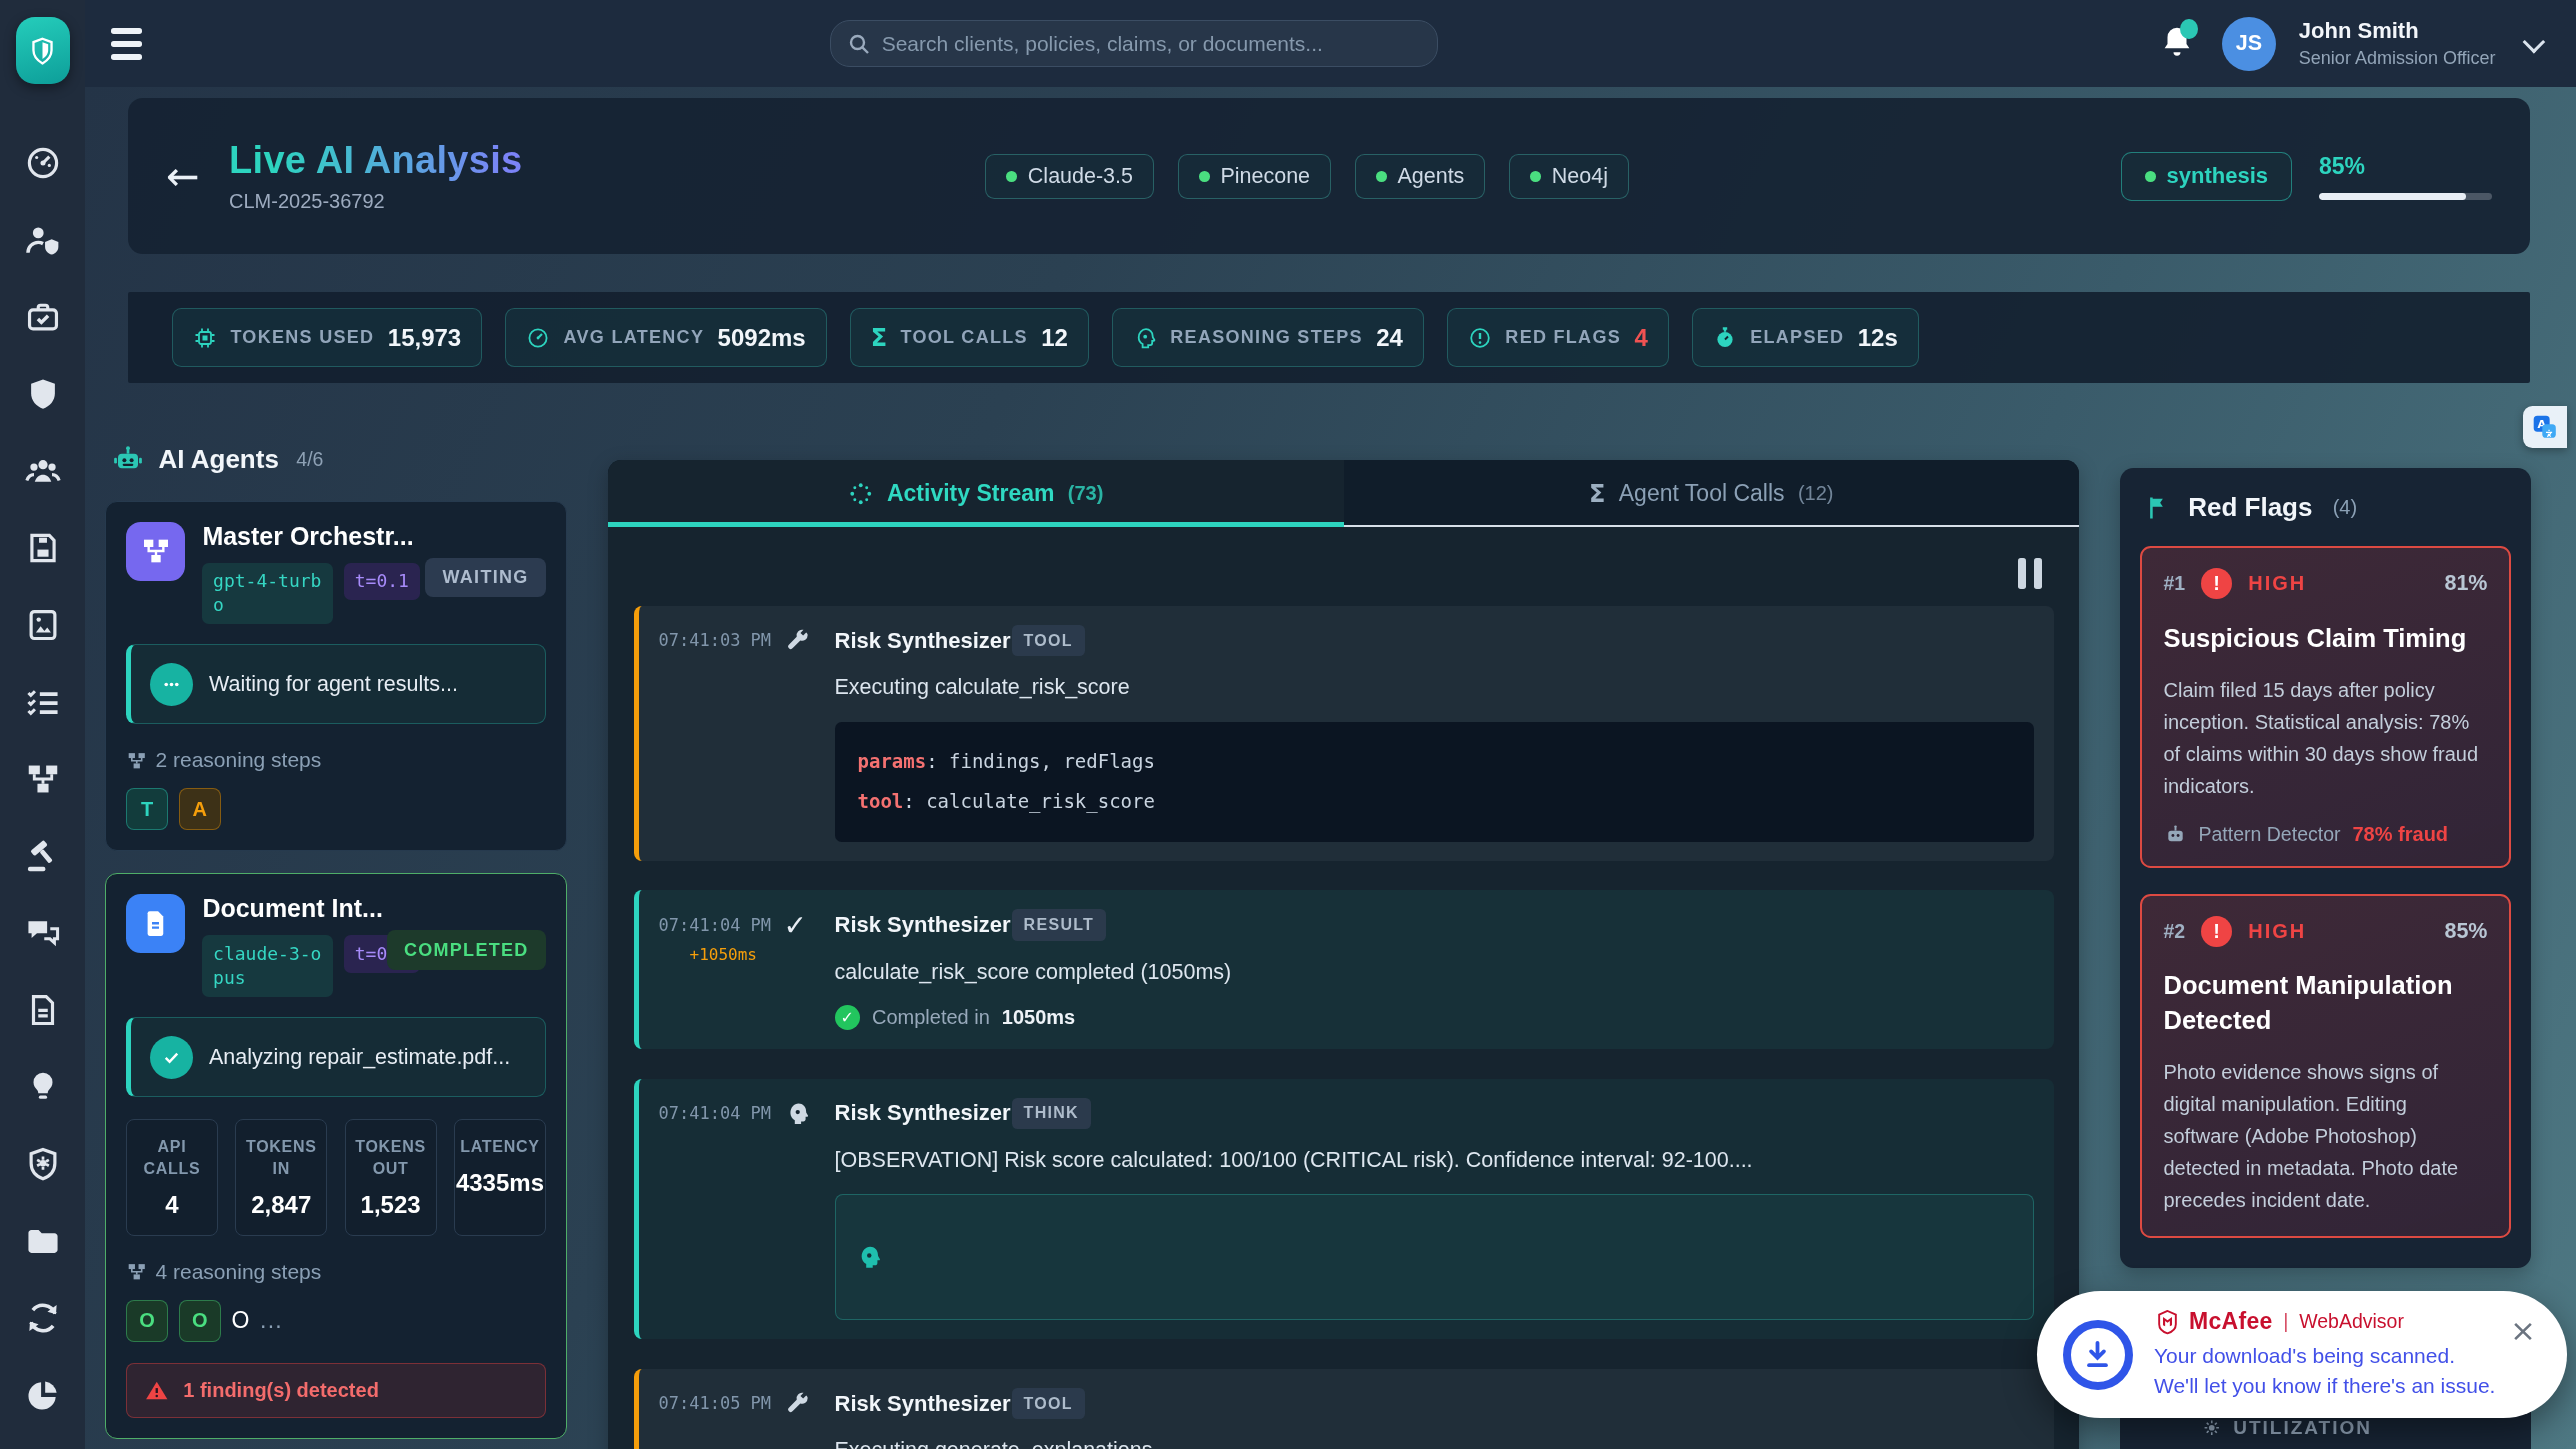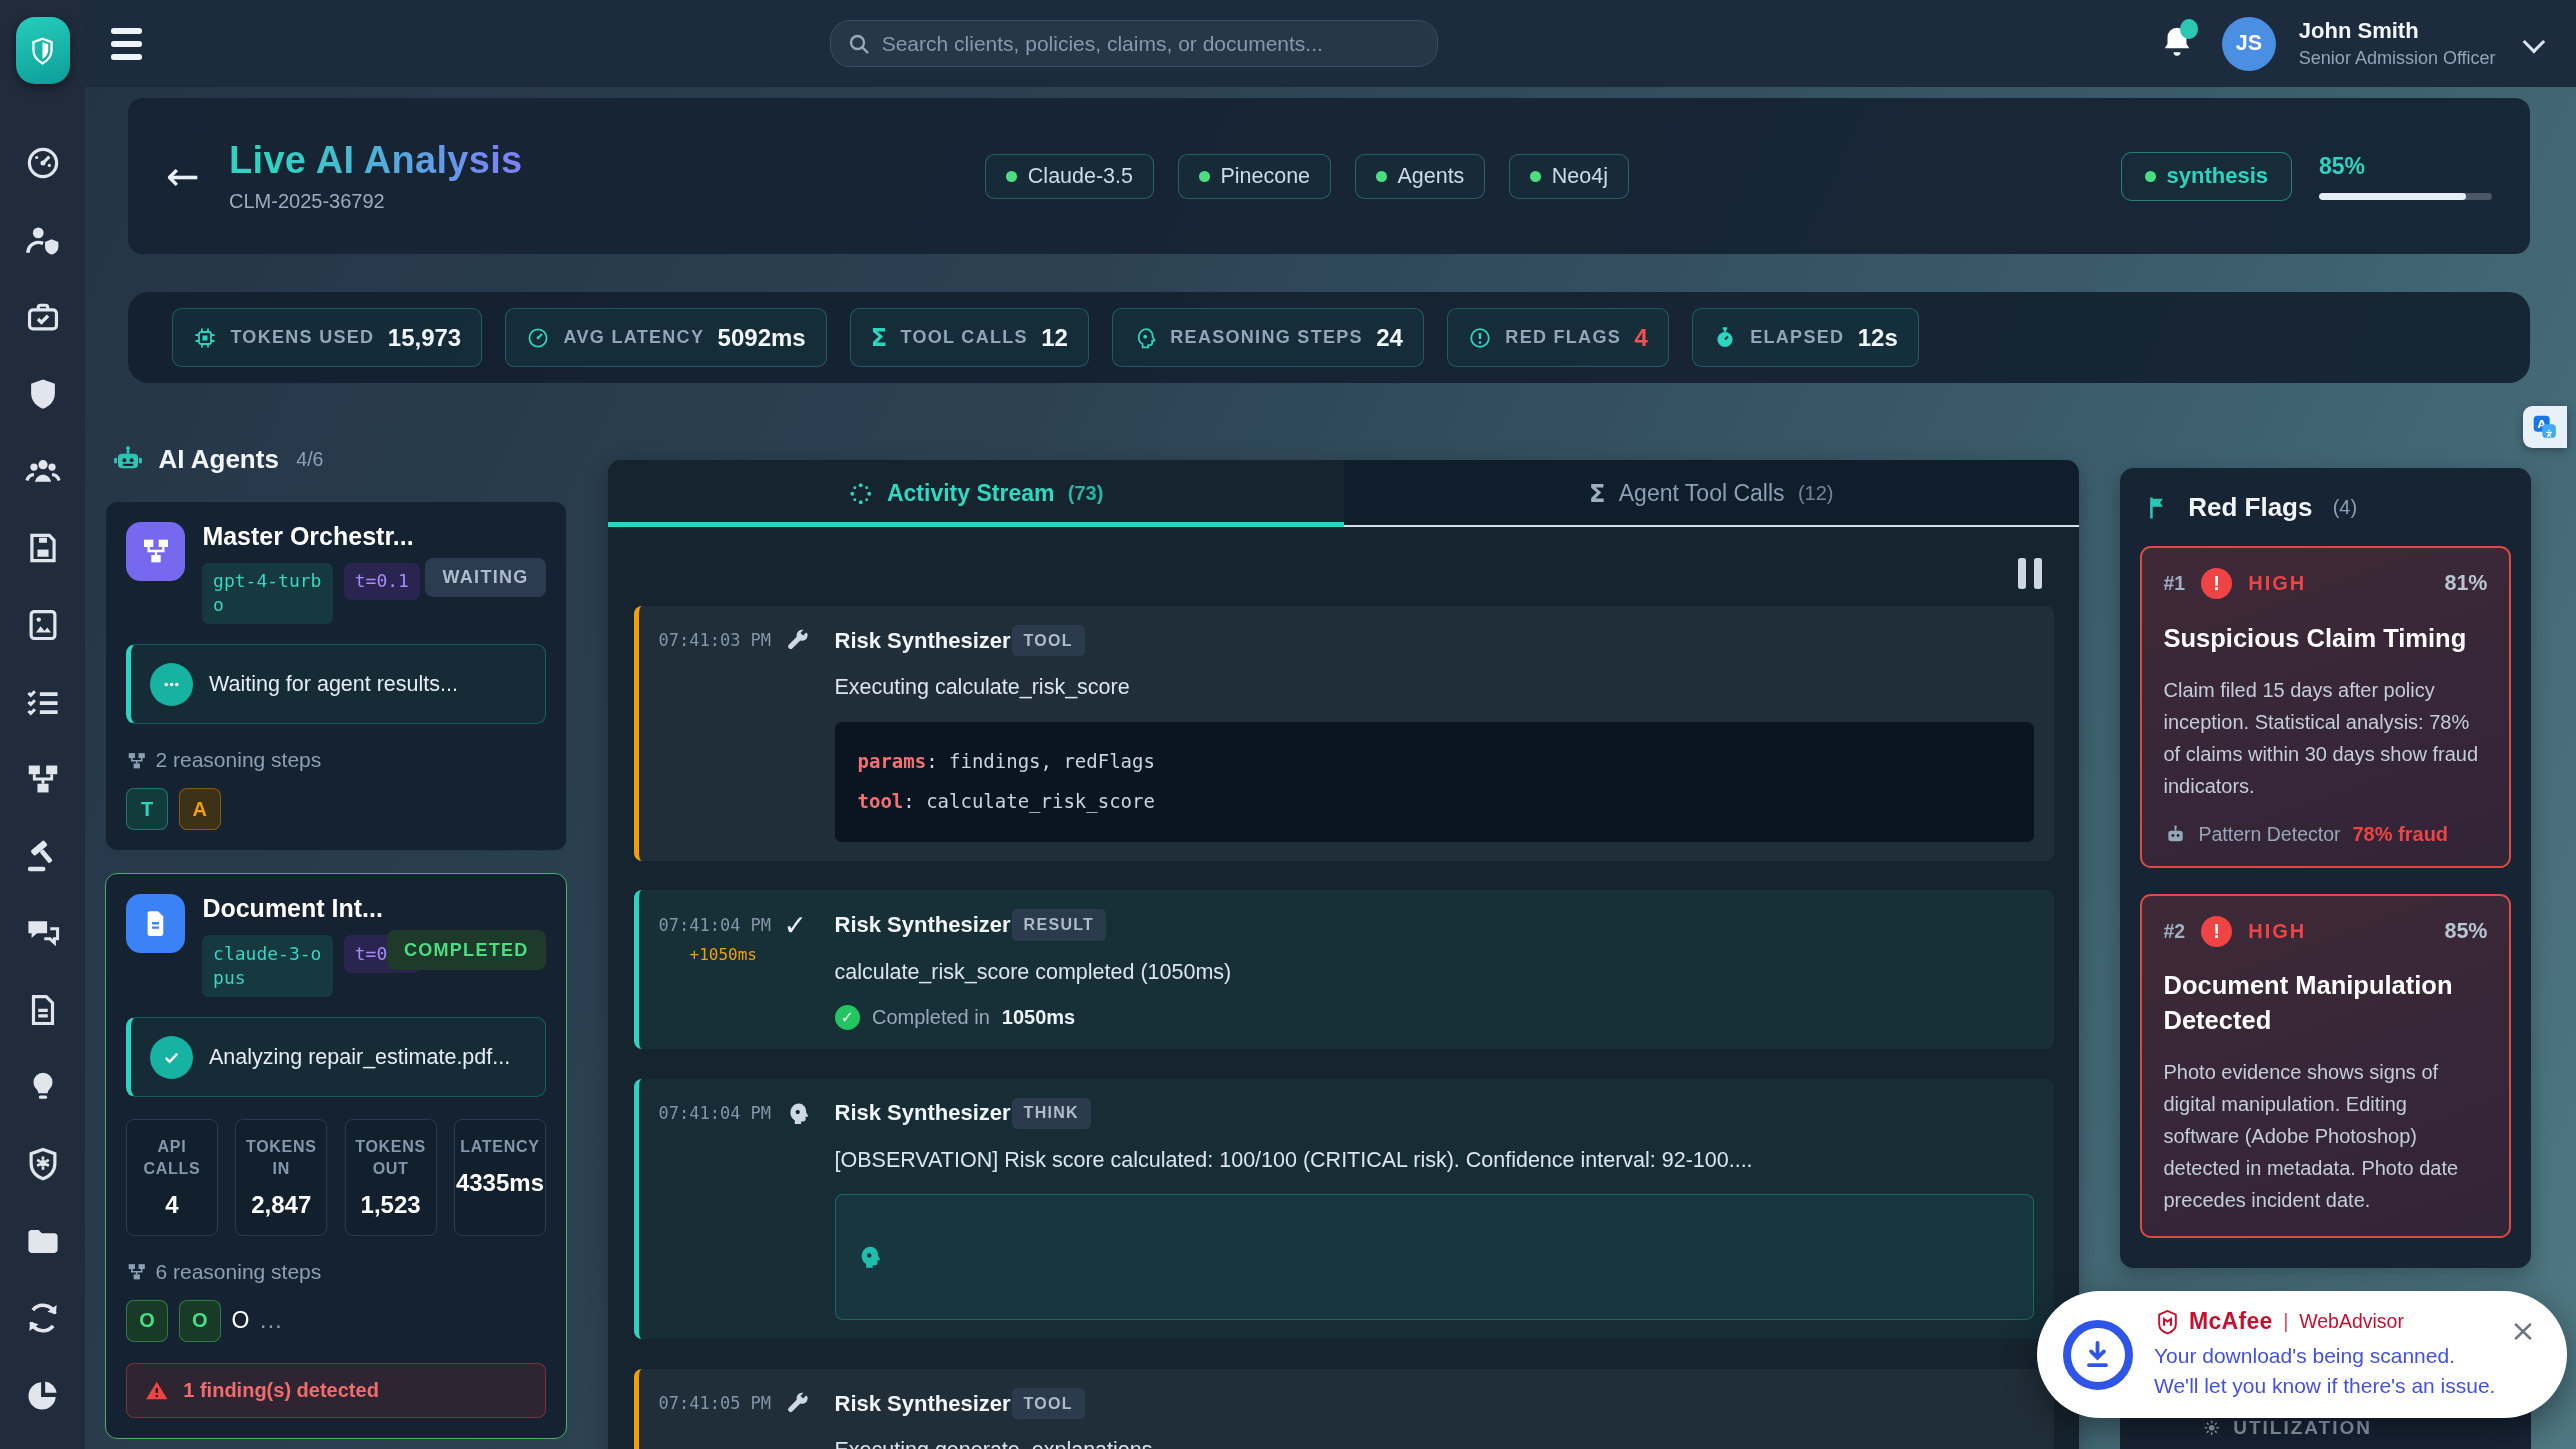--- a/index.html
+++ b/index.html
@@ -45,21 +45,21 @@
   .svc{display:flex;align-items:center;gap:10.7px;padding:9.4px 20px;border:1.3px solid rgba(72,187,177,.38);background:rgba(22,48,58,.55);border-radius:9.4px;font-size:21.5px;color:#cfdae6}
   .dot{width:10.7px;height:10.7px;border-radius:50%;background:#4ade80;flex:none}
   .stage-cluster{margin-left:auto;display:flex;align-items:flex-start;gap:27px}
   .stage-badge{display:flex;align-items:center;gap:10.7px;padding:10.7px 23px;border:1.3px solid rgba(45,212,191,.5);background:rgba(22,48,58,.5);border-radius:10.7px;color:#2dd4bf;font-weight:700;font-size:22px}
   .progress-wrap{width:173px;display:flex;flex-direction:column;gap:13.4px;padding-top:1.3px}
   .progress-pct{color:#2dd4bf;font-weight:700;font-size:23px}
   .progress-track{height:6.7px;border-radius:3.4px;background:rgba(226,232,240,.25);overflow:hidden}
   .progress-fill{height:100%;width:85%;background:#e8eef5;border-radius:3.4px}
 
   
-  .stats-card{position:absolute;left:43px;top:205px;width:2402px;height:91px;background:rgba(19,31,47,.9);border-radius:21px;display:flex;align-items:center;gap:23px;padding:0 44px}
+  .stats-card{position:absolute;left:43px;top:205px;width:2402px;height:91px;background:rgba(19,31,47,.9);border-radius:2px;display:flex;align-items:center;gap:23px;padding:0 44px}
   .chip{height:59px;display:flex;align-items:center;gap:13.4px;padding:0 20px;border-radius:9.4px;border:1.3px solid rgba(64,200,186,.3);background:rgba(23,68,74,.32)}
   .chip svg{width:24px;height:24px;flex:none}
   .chip .lbl{font-size:18px;letter-spacing:1.3px;color:#92a5ba;font-weight:700;white-space:nowrap}
   .chip .val{font-size:24px;font-weight:700;color:#f2f6fa;white-space:nowrap}
   .chip .val.red{color:#f05252}
   .sigma{color:#2dd4bf;font-size:24px;font-weight:700}
 
   
   .agents-col{position:absolute;left:20px;top:356px;width:462px}
   .agents-head{display:flex;align-items:center;gap:14.8px;margin-bottom:25.5px;padding-left:6.7px}
@@ -521,21 +521,21 @@
               <div class="mv">4335ms</div>
             </div>
         </div>
         <div class="steps-row">
           <svg width="21.5" height="21.5" viewBox="0 0 24 24">
               <rect x="3" y="3.5" width="7" height="5.5" fill="#8ba0b5"></rect>
               <rect x="14" y="3.5" width="7" height="5.5" fill="#8ba0b5"></rect>
               <rect x="8.5" y="15" width="7" height="5.5" fill="#8ba0b5"></rect>
               <path d="M6.5 9v3h11V9M12 12v3" fill="none" stroke="#8ba0b5" stroke-width="1.8"></path>
             </svg>
-          <span>6 reasoning steps</span>
+          <span>4 reasoning steps</span>
         </div>
         <div class="chips-row">
           <span class="chip-sq chip-o">O</span>
           <span class="chip-sq chip-o">O</span>
           <span class="chip-plain">O</span>
           <span class="chip-more">...</span>
         </div>
         <div class="finding">
           <svg width="25.5" height="25.5" viewBox="0 0 24 24">
               <path d="M12 3.6L22 20H2z" fill="#ef4444"></path>

